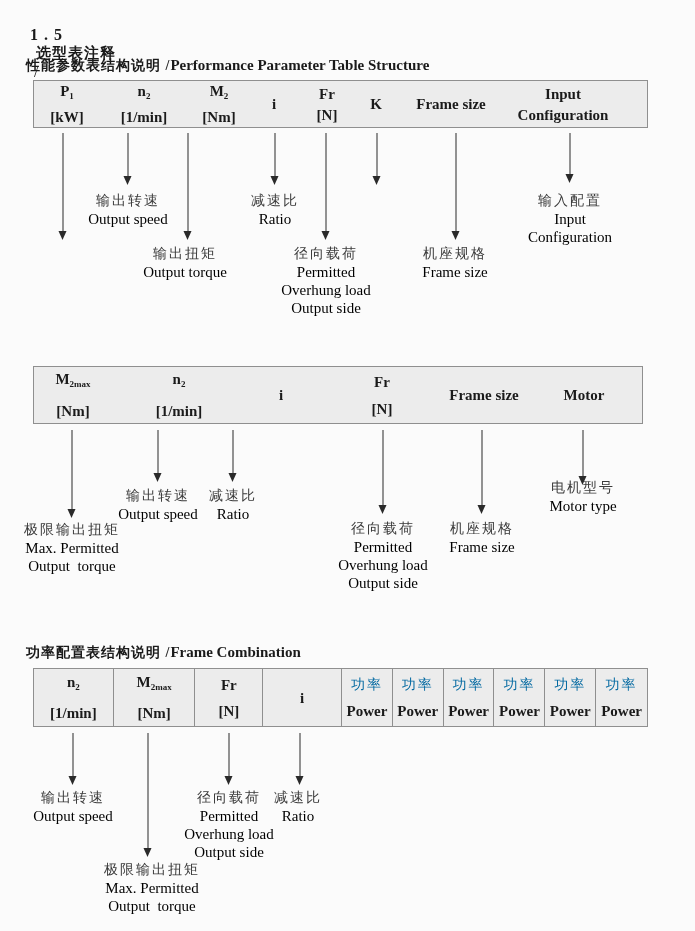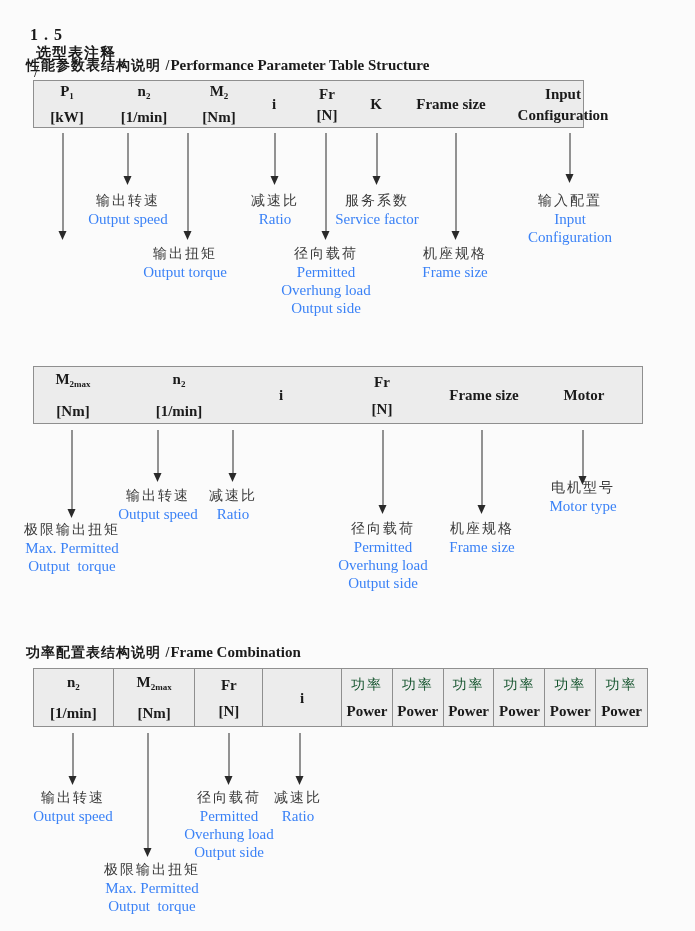--- a/index.html
+++ b/index.html
@@ -19,56 +19,56 @@
   .hcell{position:absolute;top:0;height:100%;transform:translateX(-50%);
          display:flex;flex-direction:column;justify-content:center;align-items:center;
          text-align:center;font-weight:bold;font-size:15px;}
   .tbl1 .hcell{gap:3px;}
   .tbl2 .hcell{gap:9px;}
   .hl1{line-height:18px;white-space:nowrap;}
   .hl2{line-height:18px;white-space:nowrap;text-align:center;}
   .hl2:empty{display:none;}
   sub.hsub{font-size:9px;vertical-align:-3px;letter-spacing:0;}
   sub.hsub:empty{display:none;}
-  .cn{font-size:14px;font-weight:normal;letter-spacing:2px;color:#14532d;}
+  .cn{font-size:14px;font-weight:normal;letter-spacing:2px;color:#0369a1;}
   
   .tbl3{display:flex;flex-direction:row;}
   .bcell{box-sizing:border-box;border-right:1px solid #8f8f8f;height:100%;
          display:flex;flex-direction:column;justify-content:center;align-items:center;
          gap:8px;text-align:center;font-weight:bold;font-size:15px;}
   .bcell:last-child{border-right:none;}
   
   .arrow{position:absolute;width:9px;transform:translateX(-50%);}
   .arrow .shaft{position:absolute;left:4px;top:0;bottom:7px;width:1px;background:#2a2a2a;}
   .arrow .head{position:absolute;bottom:0;left:0;width:0;height:0;
                border-left:4.5px solid transparent;border-right:4.5px solid transparent;
                border-top:9px solid #2a2a2a;}
   
   .callout{position:absolute;transform:translateX(-50%);text-align:center;white-space:pre;}
   .callout div:empty{display:none;}
   .c-cn{font-size:14px;letter-spacing:2px;color:#3a3a3a;line-height:18px;}
-  .c-en{font-size:15px;color:#3b82f6;line-height:18px;}
+  .c-en{font-size:15px;color:#000000;line-height:18px;}
 </style>
 </head>
 <body>
 
 <div class="page">
 
   <div class="doc-title">
     <span class="t-num">1 . 5</span>
     <span class="t-cn">选型表注释</span>
     <span class="t-sep">/</span>
     <span class="t-en">Selection Table Explanation</span>
   </div>
 
   <div class="sec-heading" style="top:38px;">
     <span class="h-cn">性能参数表结构说明 /</span><span class="h-en">Performance Parameter Table Structure</span>
   </div>
 
-  <div class="tbl tbl1" style="left:33px;top:80px;width:551px;height:48px;">
+  <div class="tbl tbl1" style="left:33px;top:80px;width:615px;height:48px;">
     <div class="hcell" style="left:33px;">
         <div class="hl1"><span>P</span><sub class="hsub">1</sub></div>
         <div class="hl2">[kW]</div>
       </div>
     <div class="hcell" style="left:110px;">
         <div class="hl1"><span>n</span><sub class="hsub">2</sub></div>
         <div class="hl2">[1/min]</div>
       </div>
     <div class="hcell" style="left:185px;">
         <div class="hl1"><span>M</span><sub class="hsub">2</sub></div>
@@ -123,21 +123,20 @@
     </div>
   <div class="arrow" style="left:570px;top:133px;height:50px;">
       <div class="shaft"></div>
       <div class="head"></div>
     </div>
 
   <div class="callout" style="left:128px;top:192px;"><div class="c-cn">输出转速</div><div class="c-en">Output speed</div></div>
   <div class="callout" style="left:185px;top:245px;"><div class="c-cn">输出扭矩</div><div class="c-en">Output torque</div></div>
   <div class="callout" style="left:275px;top:192px;"><div class="c-cn">减速比</div><div class="c-en">Ratio</div></div>
   <div class="callout" style="left:326px;top:245px;"><div class="c-cn">径向载荷</div><div class="c-en">Permitted</div><div class="c-en">Overhung load</div><div class="c-en">Output side</div></div>
-  <div class="callout" style="left:377px;top:192px;"><div class="c-cn">服务系数</div><div class="c-en">Service factor</div></div>
   <div class="callout" style="left:455px;top:245px;"><div class="c-cn">机座规格</div><div class="c-en">Frame size</div></div>
   <div class="callout" style="left:570px;top:192px;"><div class="c-cn">输入配置</div><div class="c-en">Input</div><div class="c-en">Configuration</div></div>
 
 
   <div class="tbl tbl2" style="left:33px;top:366px;width:610px;height:58px;">
     <div class="hcell" style="left:39px;">
         <div class="hl1"><span>M</span><sub class="hsub">2max</sub></div>
         <div class="hl2">[Nm]</div>
       </div>
     <div class="hcell" style="left:145px;">

